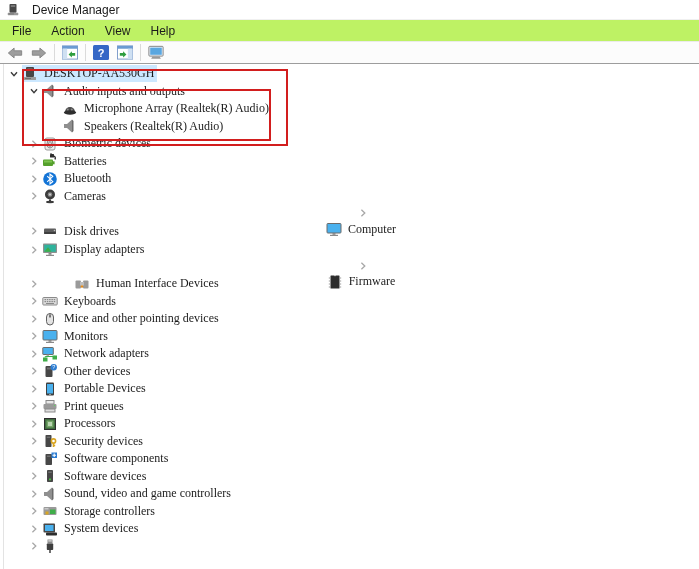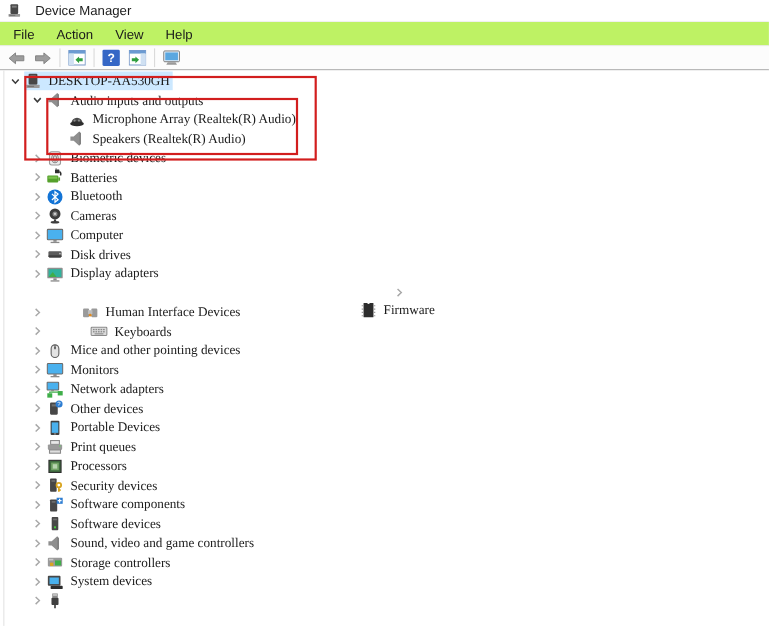--- a/index.html
+++ b/index.html
@@ -237,21 +237,21 @@
               <circle cx="8" cy="6.5" r="5" fill="#3c3c3c"></circle>
               <circle cx="8" cy="6.5" r="2.3" fill="#8a8a8a"></circle>
               <circle cx="8" cy="6.5" r="1" fill="#d5d5d5"></circle>
               <rect x="7" y="11.5" width="2" height="2" fill="#3c3c3c"></rect>
               <ellipse cx="8" cy="14" rx="4" ry="1.2" fill="#3c3c3c"></ellipse>
             </svg>
           </span>
           <span class="tree-label">Cameras</span>
         </span>
       </div>
-      <div class="tree-row" style="padding-left: 26px;">
+      <div class="tree-row" style="padding-left: 26px; flex-direction: column;">
         <span class="expander">
           <svg width="10" height="10" viewBox="0 0 10 10">
             <path d="M3.4 1.8 L6.8 5 L3.4 8.2" fill="none" stroke="#a8a8a8" stroke-width="1.3"></path>
           </svg>
         </span>
         <span class="sel-wrap">
           <span class="icon">
             <svg width="16" height="16" viewBox="0 0 16 16">
               <rect x="1" y="2.5" width="14" height="9.5" rx="0.8" fill="#4ab1ee" stroke="#6b6b6b"></rect>
               <rect x="6.5" y="12" width="3" height="1.8" fill="#8a8a8a"></rect>
@@ -271,21 +271,21 @@
           <span class="icon">
             <svg width="16" height="16" viewBox="0 0 16 16">
               <rect x="2" y="5.5" width="12" height="5.5" rx="1" fill="#5c5c5c"></rect>
               <rect x="2" y="9" width="12" height="2" rx="1" fill="#3f3f3f"></rect>
               <circle cx="12.5" cy="7.5" r="0.8" fill="#bdbdbd"></circle>
             </svg>
           </span>
           <span class="tree-label">Disk drives</span>
         </span>
       </div>
-      <div class="tree-row" style="padding-left: 26px;">
+      <div class="tree-row" style="padding-left: 26px; align-items: flex-end;">
         <span class="expander">
           <svg width="10" height="10" viewBox="0 0 10 10">
             <path d="M3.4 1.8 L6.8 5 L3.4 8.2" fill="none" stroke="#a8a8a8" stroke-width="1.3"></path>
           </svg>
         </span>
         <span class="sel-wrap">
           <span class="icon">
             <svg width="16" height="16" viewBox="0 0 16 16">
               <rect x="1" y="2.5" width="14" height="9.5" rx="0.8" fill="#8f8f8f"></rect>
               <rect x="2.2" y="3.7" width="11.6" height="7.1" fill="#2fb39c"></rect>
@@ -334,21 +334,21 @@
             <svg width="16" height="16" viewBox="0 0 16 16">
               <rect x="1.5" y="4.5" width="5.5" height="8" rx="1" fill="#9a9a9a"></rect>
               <rect x="9" y="4.5" width="5.5" height="8" rx="1" fill="#9a9a9a"></rect>
               <rect x="6" y="6" width="4" height="3.5" fill="#bdbdbd"></rect>
               <circle cx="8" cy="10.5" r="1.3" fill="#e08a1e"></circle>
             </svg>
           </span>
           <span class="tree-label">Human Interface Devices</span>
         </span>
       </div>
-      <div class="tree-row" style="padding-left: 26px; gap: 40px;">
+      <div class="tree-row" style="padding-left: 26px;">
         <span class="expander">
           <svg width="10" height="10" viewBox="0 0 10 10">
             <path d="M3.4 1.8 L6.8 5 L3.4 8.2" fill="none" stroke="#a8a8a8" stroke-width="1.3"></path>
           </svg>
         </span>
         <span class="sel-wrap">
           <span class="icon">
             <svg width="16" height="16" viewBox="0 0 16 16">
               <rect x="0.8" y="4.5" width="14.4" height="7.5" rx="0.8" fill="#dcdcdc" stroke="#8a8a8a"></rect>
               <g fill="#8a8a8a">

